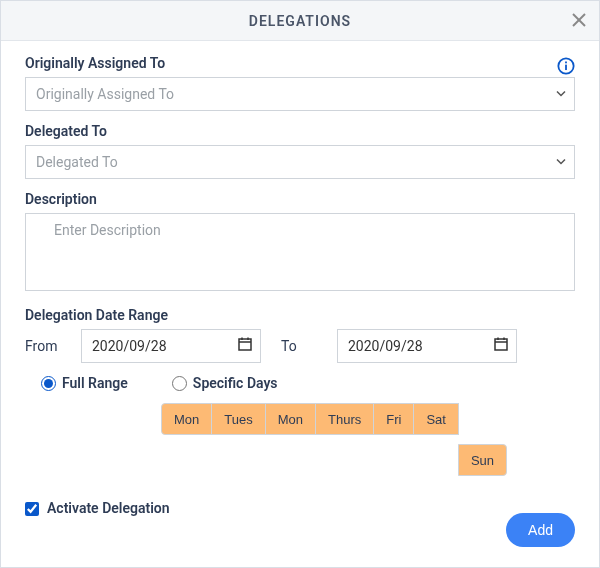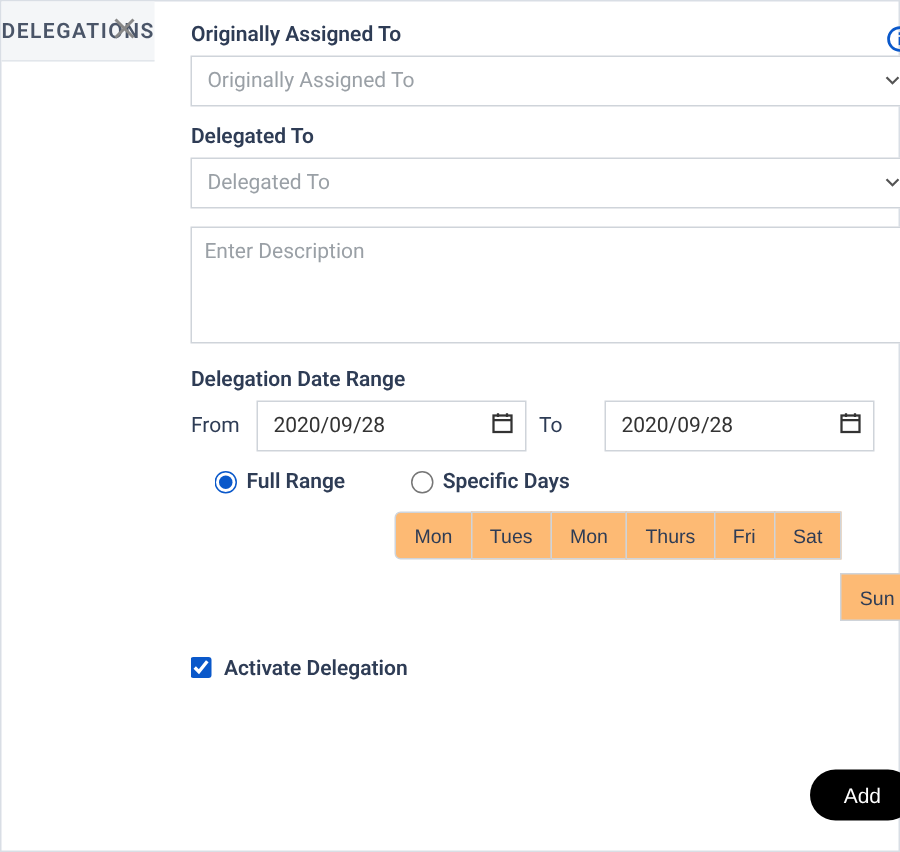--- a/index.html
+++ b/index.html
@@ -10,21 +10,21 @@
     height: 568px;
     overflow: hidden;
     color: #2e3c55;
   }
   .dialog {
     width: 600px;
     height: 568px;
     border: 1px solid #d9dee5;
     background: #fff;
     display: flex;
-    flex-direction: row;
+    flex-direction: column;
   }
   .dialog-header {
     background: #f4f6f8;
     height: 40px;
     display: flex;
     align-items: center;
     justify-content: center;
     position: relative;
     border-bottom: 1px solid #e2e6eb;
   }
@@ -92,31 +92,31 @@
     right: 8px;
     top: 50%;
     transform: translateY(-50%);
     pointer-events: none;
     color: #555;
   }
   .textarea {
     width: 100%;
     height: 78px;
     border: 1px solid #cfd4da;
-    padding: 8px 8px;
+    padding: 8px 28px;
     font-size: 14px;
     color: #333;
     resize: none;
     font-family: inherit;
   }
   .textarea::placeholder { color: #9aa0a6; }
   .date-row {
     display: flex;
     align-items: center;
-    gap: 8px;
+    gap: 20px;
     margin-top: 4px;
   }
   .date-label {
     font-size: 14px;
     color: #2e3c55;
     min-width: 36px;
   }
   .date-input-wrap {
     position: relative;
     width: 180px;
@@ -175,41 +175,41 @@
     margin-left: -1px;
     cursor: pointer;
     display: flex;
     align-items: center;
     justify-content: center;
   }
   .day-btn:first-child { margin-left: 0; border-top-left-radius: 4px; border-bottom-left-radius: 4px; }
   .day-btn:last-child { border-top-right-radius: 4px; border-bottom-right-radius: 4px; margin-top: 41px; }
   .checkbox-row {
     display: flex;
-    align-items: flex-start;
+    align-items: flex-end;
     gap: 8px;
     margin-top: 24px;
   }
   .checkbox-row input[type=checkbox] {
     width: 14px;
     height: 14px;
     accent-color: #0a58ca;
   }
   .checkbox-label {
     font-size: 14px;
     font-weight: 600;
     color: #2e3c55;
   }
   .footer {
     position: absolute;
     right: 24px;
     bottom: 20px;
   }
   .add-btn {
-    background: #000000;
+    background: #3b82f6;
     color: #fff;
     border: none;
     border-radius: 18px;
     height: 34px;
     padding: 0 22px;
     font-size: 14px;
     font-weight: 500;
     cursor: pointer;
   }
 </style>
@@ -258,20 +258,21 @@
         <div class="select">Delegated To</div>
         <span class="chevron">
           <svg width="12" height="12" viewBox="0 0 12 12">
               <path d="M2 4 L6 8 L10 4" fill="none" stroke="currentColor" stroke-width="1.5"></path>
             </svg>
         </span>
       </div>
     </div>
 
     <div class="form-row">
+      <label class="form-label">Description</label>
       <textarea class="textarea" placeholder="Enter Description" style=""></textarea>
     </div>
 
     <div class="form-row">
       <label class="form-label">Delegation Date Range</label>
       <div class="date-row">
         <span class="date-label">From</span>
         <div class="date-input-wrap">
           <input class="date-input" value="2020/09/28" style="">
           <span class="cal-icon">

